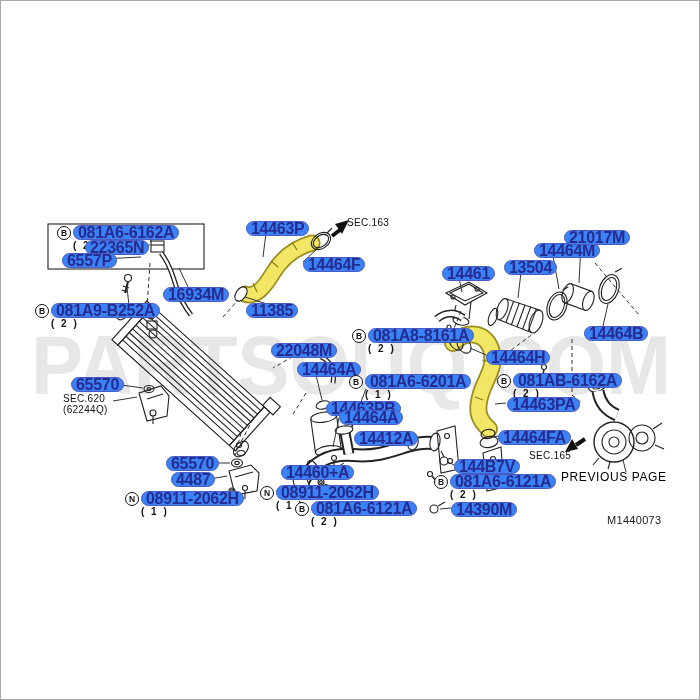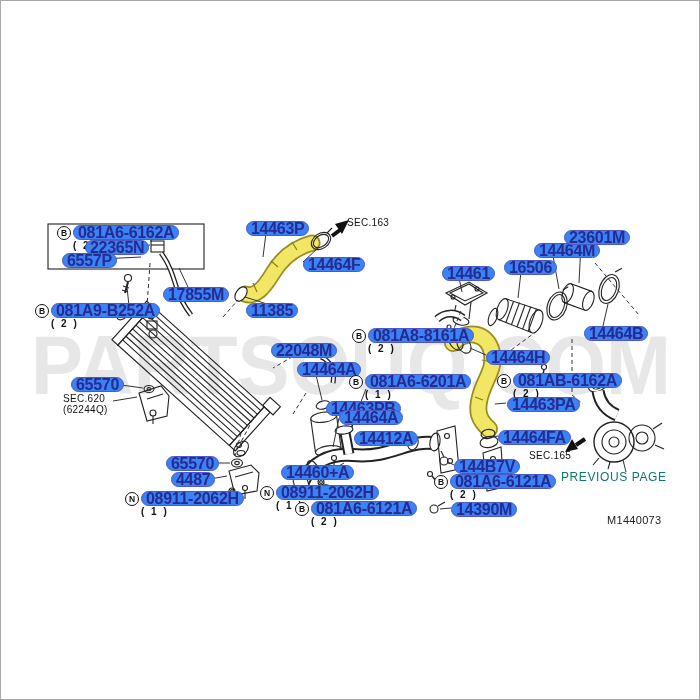--- a/index.html
+++ b/index.html
@@ -12,21 +12,21 @@
   .pfx{display:inline-flex;width:12px;height:12px;border:1.3px solid #111;border-radius:50%;
        font-size:8.5px;font-weight:bold;color:#111;align-items:center;justify-content:center;
        background:#fff;flex:0 0 auto}
   .pfx:empty{display:none}
   .pbox{display:inline-block;border:1.6px solid #4a5ac1;border-radius:8px;background:#3b82f6;
         color:#262b90;font-weight:bold;font-size:16px;line-height:11px;padding:1px 4px;
         letter-spacing:-0.3px}
   .qty{font-size:10px;color:#111;margin-left:16px;letter-spacing:2px;line-height:11px;font-weight:bold}
   .qty:empty{display:none}
   .sec{position:absolute;font-size:10px;color:#111;z-index:4;font-weight:500;letter-spacing:.3px}
-  .prev{position:absolute;font-size:12px;color:#0f766e;z-index:4;letter-spacing:.6px}
+  .prev{position:absolute;font-size:12px;color:#000000;z-index:4;letter-spacing:.6px}
   .mcode{position:absolute;font-size:11px;color:#222;z-index:4;letter-spacing:.3px}
 </style>
 </head>
 <body>
 
 <div class="stage">
 
 <svg width="700" height="700" viewBox="0 0 700 700">
 
   <text x="350" y="393" text-anchor="middle" font-size="84" font-weight="bold" font-family="Liberation Sans, sans-serif" fill="#d9d9d9" opacity="0.62" textLength="640" lengthAdjust="spacingAndGlyphs">PARTSOUQ.COM</text>
@@ -267,21 +267,21 @@
 </div>
 <div class="plabel" style="left:34px;top:302px">
   <div class="row">
         <span class="pfx">B</span>
         <span class="pbox">081A9-B252A</span>
       </div>
   <div class="qty">( 2 )</div>
 </div>
 <div class="plabel" style="left:162px;top:286px">
   <div class="row">
-        <span class="pbox">17855M</span>
+        <span class="pbox">16934M</span>
       </div>
 
 </div>
 <div class="plabel" style="left:245px;top:220px">
   <div class="row">
         <span class="pbox">14463P</span>
       </div>
 
 </div>
 <div class="plabel" style="left:302px;top:256px">
@@ -297,33 +297,33 @@
 
 </div>
 <div class="plabel" style="left:441px;top:265px">
   <div class="row">
         <span class="pbox">14461</span>
       </div>
 
 </div>
 <div class="plabel" style="left:503px;top:259px">
   <div class="row">
-        <span class="pbox">16506</span>
+        <span class="pbox">13504</span>
       </div>
 
 </div>
 <div class="plabel" style="left:533px;top:242px">
   <div class="row">
         <span class="pbox">14464M</span>
       </div>
 
 </div>
 <div class="plabel" style="left:563px;top:229px">
   <div class="row">
-        <span class="pbox">23601M</span>
+        <span class="pbox">21017M</span>
       </div>
 
 </div>
 <div class="plabel" style="left:583px;top:325px">
   <div class="row">
         <span class="pbox">14464B</span>
       </div>
 
 </div>
 <div class="plabel" style="left:351px;top:327px">

